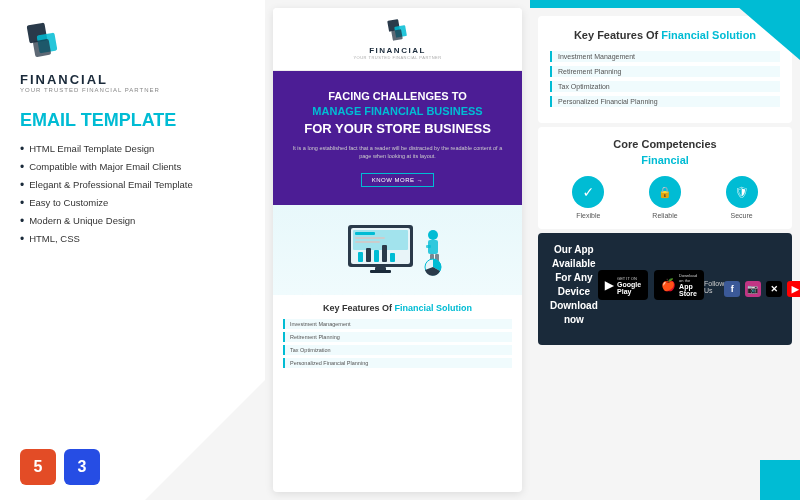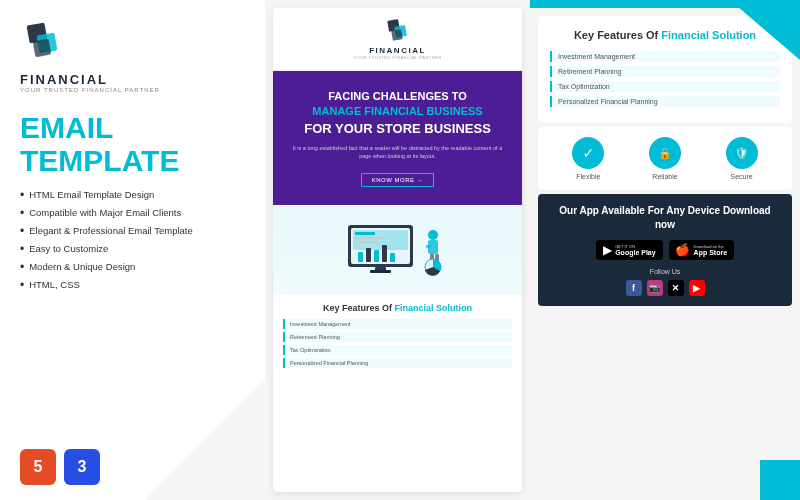--- a/index.html
+++ b/index.html
@@ -49,21 +49,21 @@
       color: #1a2a3a;
     }
     .logo-sub {
       font-size: 6px;
       color: #888;
       letter-spacing: 1px;
     }
 
     .email-template-title {
       color: #00bcd4;
-      font-size: 30px;
+      font-size: 18px;
       font-weight: 900;
       text-transform: uppercase;
       margin: 8px 0 12px 0;
       line-height: 1.1;
     }
 
     .features-list {
       list-style: none;
       margin-bottom: 12px;
       text-align: right;
@@ -291,21 +291,20 @@
       font-size: 7px;
       color: #555;
     }
 
     .rp-app {
       background: #1a2a3a;
       margin: 0 8px 8px 8px;
       padding: 10px 12px;
       border-radius: 4px;
       display: flex;
-      flex-direction: column;
       align-items: center;
     }
     .rp-app-title {
       font-size: 10px;
       font-weight: 700;
       color: #fff;
       text-align: center;
       margin-bottom: 8px;
       line-height: 1.4;
     }
@@ -523,20 +522,24 @@
         <span>Key Features Of</span>
         <span class="rp-highlight">Financial Solution</span>
       </div>
       <div class="rp-feature-item">Investment Management</div>
       <div class="rp-feature-item">Retirement Planning</div>
       <div class="rp-feature-item">Tax Optimization</div>
       <div class="rp-feature-item">Personalized Financial Planning</div>
     </div>
 
     <div class="rp-core">
+      <div class="rp-core-title">
+        <span>Core Competencies</span><br>
+        <span class="rp-highlight">Financial</span>
+      </div>
       <div class="rp-competencies">
         <div class="rp-comp-item">
           <div class="rp-comp-icon">✓</div>
           <span class="rp-comp-label">Flexible</span>
         </div>
         <div class="rp-comp-item">
           <div class="rp-comp-icon" style="font-size:11px;">🔒</div>
           <span class="rp-comp-label">Reliable</span>
         </div>
         <div class="rp-comp-item">

